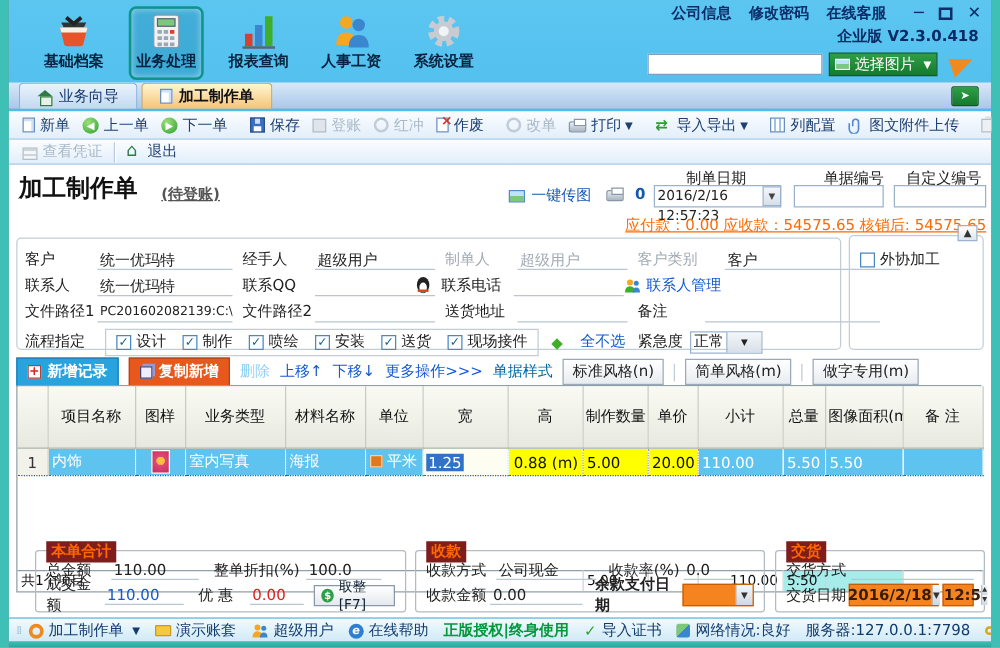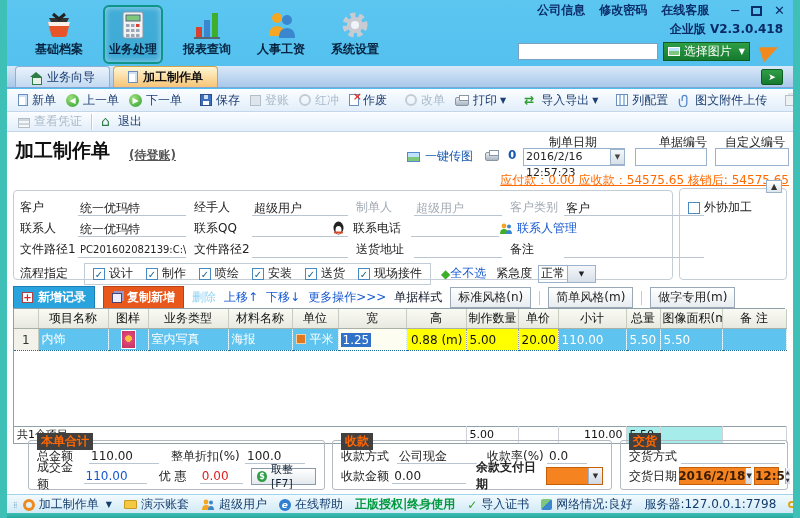--- a/index.html
+++ b/index.html
@@ -102,42 +102,42 @@
   .collapse{position:absolute;top:-9px;right:4px;width:16px;height:13px;border:1px solid #9ab2cc;background:linear-gradient(180deg,#fff,#dde6ee);font-size:8px;line-height:11px;text-align:center;color:#333;cursor:pointer;}
 
   
   .gridbar{position:absolute;left:6px;top:154px;display:flex;align-items:center;gap:8px;font-size:12px;}
   .btn-add{background:#29a3dd;color:#fff;border:1px solid #1b7fb5;padding:2px 8px;display:flex;gap:5px;align-items:center;cursor:pointer;font-weight:bold;}
   .btn-add .p{width:11px;height:11px;background:#fff;border:1px solid #a44;color:#d22;font-size:10px;line-height:9px;text-align:center;font-weight:bold;}
   .btn-copyadd{background:#e8581c;color:#fff;border:1px solid #b84214;padding:2px 8px;display:flex;gap:5px;align-items:center;cursor:pointer;font-weight:bold;}
   .btn-copyadd .p{width:10px;height:10px;background:#eef;border:1px solid #447;box-shadow:2px -2px 0 #99c;}
   .lnk-pale{color:#8fd2f2;cursor:pointer;}
   .lnk{color:#1558d0;cursor:pointer;}
-  .lbl-style{color:#0f172a;}
+  .lbl-style{color:#0369a1;}
   .chipbtn{border:1px solid #9aa8b8;background:linear-gradient(180deg,#fff,#e8ecf0);padding:1px 7px;color:#222;cursor:pointer;}
   .vsep{width:1px;height:14px;background:#c0ccd8;}
 
   
   .tblwrap{position:absolute;left:6px;top:176px;width:772px;border:1px solid #8fa0a8;}
   table.grid{border-collapse:collapse;table-layout:fixed;width:770px;font-size:12px;}
-  .grid th{background:linear-gradient(180deg,#fafaf4,#e7e9df);border-right:1px solid #c6ccc0;border-bottom:1px solid #a8b0a8;font-weight:normal;color:#111;height:17px;padding:1px 2px;white-space:nowrap;overflow:hidden;}
+  .grid th{background:linear-gradient(180deg,#fafaf4,#e7e9df);border-right:1px solid #c6ccc0;border-bottom:1px solid #a8b0a8;font-weight:normal;color:#111;height:17px;padding:16px 2px;white-space:nowrap;overflow:hidden;}
   .grid td{height:22px;padding:0 3px;white-space:nowrap;overflow:hidden;}
   tr.sel td{background:#5ec3ee;color:#fff;border-right:1px dotted #bfe6f8;border-top:1px dotted #1a6a9a;border-bottom:1px dotted #1a6a9a;}
   tr.sel td.ynum{background:#ffff00;color:#111;border-right:1px dotted #999;}
   tr.sel td.wedit{background:#fdfdf1;color:#111;padding:0;}
   .selword{background:#3171c8;color:#fff;padding:0 2px;margin-left:2px;}
   .thumb{width:15px;height:19px;margin:0 auto;background:radial-gradient(circle at 50% 45%,#f8c040 0 28%,#e04878 30%,#c03060);border:1px solid #fff;}
   .unitsq{display:inline-block;width:10px;height:10px;background:#e07820;border:1px solid #f8d0a0;vertical-align:-1px;margin-right:4px;}
   tr.filler td{height:76px;border:none;background:#fff;}
   tr.sum td{background:#fff;color:#111;border-top:1px solid #8fa0a8;border-right:1px solid #d0d4d8;height:16px;font-size:11px;}
   tr.sum td.cy{background:#a6ecea;}
 
   
   .bpanel{position:absolute;top:308px;height:50px;border:1px solid #b3bac2;border-radius:3px;padding:5px 8px 3px;}
-  .bpanel .legend{position:absolute;top:-8px;left:8px;background:#404040;padding:0 4px;color:#ff6600;font-weight:bold;font-size:12px;}
+  .bpanel .legend{position:absolute;top:-8px;left:8px;background:#7f1d1d;padding:0 4px;color:#ff6600;font-weight:bold;font-size:12px;}
   .brow{display:flex;align-items:center;height:20px;font-size:12px;}
   .bv{border-bottom:1px solid #b9c6d2;height:15px;line-height:15px;padding:0 2px;}
   .p-tot{left:21px;width:297px;}
   .p-pay{left:325px;width:280px;}
   .p-del{left:613px;width:168px;}
   .btn-round{margin-left:8px;border:1px solid #8a98a8;background:linear-gradient(180deg,#fff,#e4e9ee);padding:0 5px;height:17px;display:flex;align-items:center;gap:4px;font-size:11px;color:#123;cursor:pointer;}
   .coin{width:11px;height:11px;border-radius:50%;background:#2f9e46;color:#fff;font-size:8px;line-height:11px;text-align:center;font-weight:bold;}
   .orangebox{background:#f5831f;border:1px solid #c45f08;height:18px;display:flex;align-items:center;color:#3a1c00;font-weight:bold;}
   .orangebox .da{width:14px;height:100%;background:linear-gradient(180deg,#f4f7fa,#cfd8e2);border-left:1px solid #9ab2cc;font-size:7px;line-height:16px;text-align:center;color:#333;}
   .spin{display:flex;flex-direction:column;width:12px;height:100%;border-left:1px solid #9ab2cc;}
@@ -361,21 +361,21 @@
             <span class="fv">统一优玛特</span>
           </span>
         <span class="c2" style="display:flex;align-items:center;">
             <span class="fl">经手人</span>
             <span class="fv">超级用户</span>
           </span>
         <span class="c3" style="display:flex;align-items:center;">
             <span class="fl gray">制单人</span>
             <span class="fv gray">超级用户</span>
           </span>
-        <span class="c4" style="display:flex;align-items:flex-end;">
+        <span class="c4" style="display:flex;align-items:flex-end;gap:16px;">
             <span class="fl gray">客户类别</span>
             <span class="fv">客户</span>
           </span>
       </div>
       <div class="frow">
         <span class="u-cust" style="display:flex;align-items:center;">
             <span class="fl">联系人</span>
             <span class="fv">统一优玛特</span>
           </span>
         <span class="c2" style="display:flex;align-items:center;">
@@ -441,21 +441,21 @@
           <span class="chkitem">
               <span class="chk">✓</span>
               <span>送货</span>
             </span>
           <span class="chkitem">
               <span class="chk">✓</span>
               <span>现场接件</span>
             </span>
         </span>
         <span class="diamond">◆</span>
-        <span class="linkblue" style="margin-left:0;">全不选</span>
+        <span class="linkblue" style="margin-left:14px;">全不选</span>
         <span style="margin-left:10px;">紧急度</span>
         <span class="urgbox">
             <span>正常</span>
             <span class="da">▼</span>
           </span>
       </div>
     </div>
 
     <div class="sidepanel">
       <div class="collapse">▲</div>

